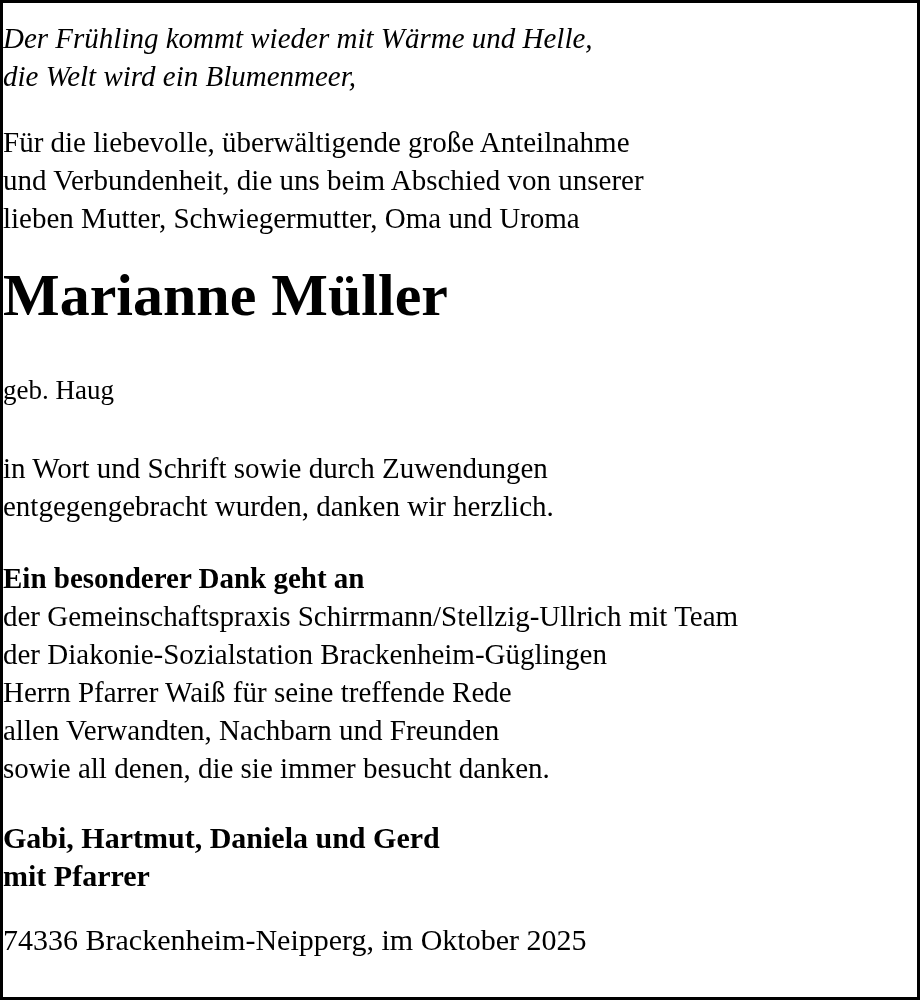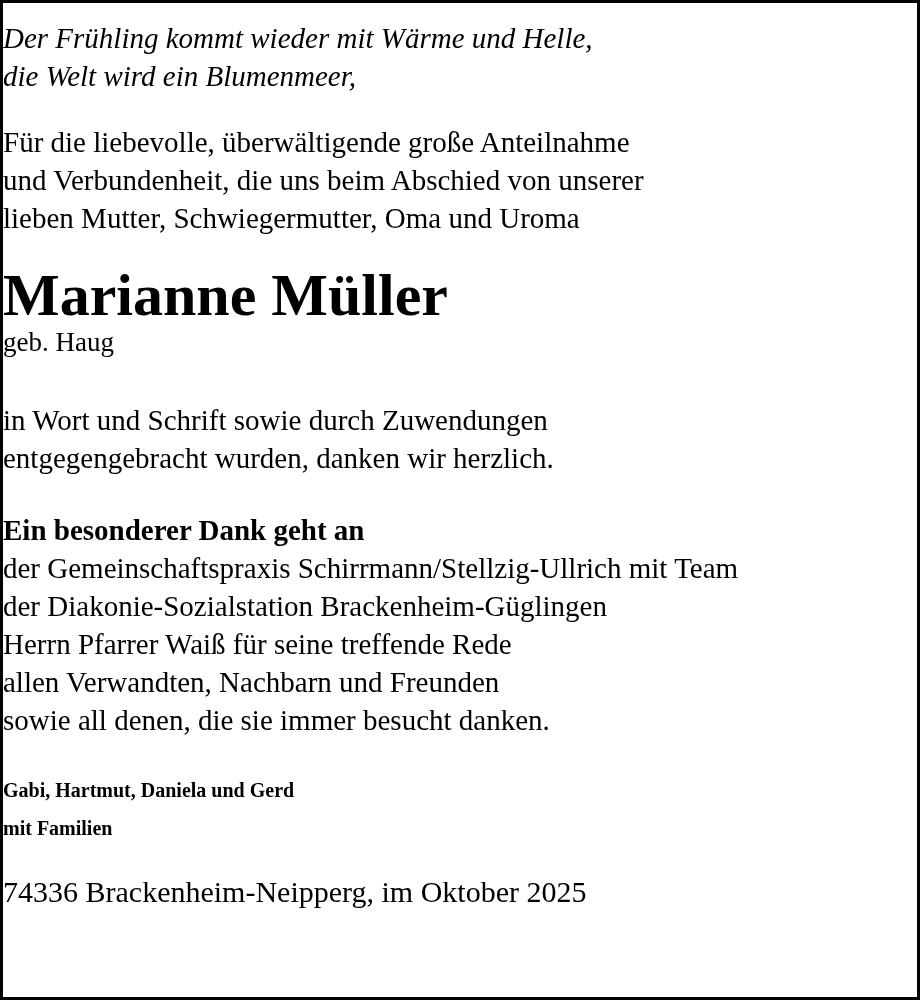--- a/index.html
+++ b/index.html
@@ -38,41 +38,42 @@
   }
   .deceased-name {
     margin-top: 26px;
     font-size: 60px;
     font-weight: bold;
     line-height: 64px;
   }
   .maiden-name {
     font-size: 27px;
     line-height: 30px;
+    margin-top: 48px;
   }
   .continuation {
     margin-top: 44px;
     font-size: 29px;
     line-height: 38px;
   }
   .special-thanks {
     margin-top: 34px;
   }
   .special-thanks .heading {
     font-size: 30px;
     font-weight: bold;
     line-height: 38px;
   }
   .special-thanks .line {
     font-size: 29px;
     line-height: 38px;
   }
   .family {
     margin-top: 32px;
-    font-size: 20px;
+    font-size: 30px;
     font-weight: bold;
     line-height: 38px;
   }
   .footer-line {
     margin-top: 26px;
     font-size: 30px;
     line-height: 38px;
   }
 </style>
 </head>
@@ -103,18 +104,18 @@
     <span class="line heading">Ein besonderer Dank geht an</span>
     <span class="line">der Gemeinschaftspraxis Schirrmann/Stellzig-Ullrich mit Team</span>
     <span class="line">der Diakonie-Sozialstation Brackenheim-Güglingen</span>
     <span class="line">Herrn Pfarrer Waiß für seine treffende Rede</span>
     <span class="line">allen Verwandten, Nachbarn und Freunden</span>
     <span class="line">sowie all denen, die sie immer besucht danken.</span>
   </div>
 
   <div class="family">
     <span class="line">Gabi, Hartmut, Daniela und Gerd</span>
-    <span class="line">mit Familien</span>
+    <span class="line">mit Pfarrer</span>
   </div>
 
   <div class="footer-line">74336 Brackenheim-Neipperg, im Oktober 2025</div>
 
 </div>
 
 </body></html>

